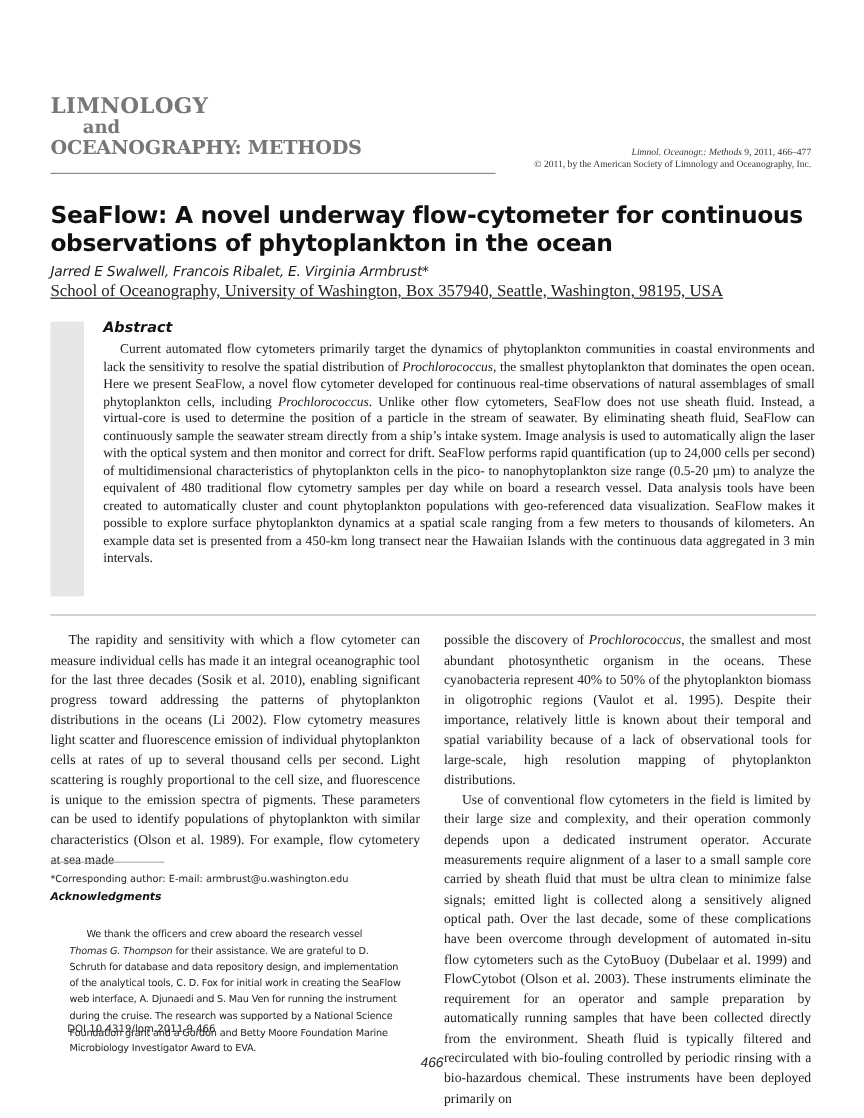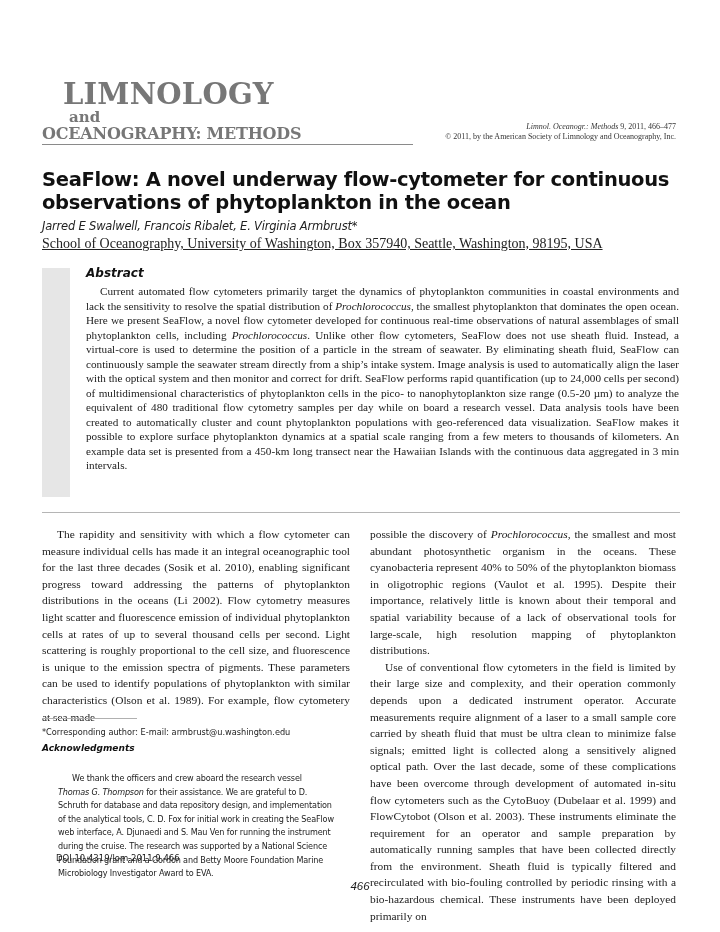--- a/index.html
+++ b/index.html
@@ -2,21 +2,21 @@
 <html><head>
 <meta charset="utf-8">
 <style>
   html, body { margin: 0; padding: 0; background: #ffffff; }
   body { width: 720px; height: 932px; position: relative; overflow: hidden; color: #1a1a1a; }
   .abs { position: absolute; }
   .journal {
     left: 42px; top: 80px; font-family: "DejaVu Serif", serif; font-weight: bold;
     color: #777777; line-height: 1;
   }
-  .journal .l1 { font-size: 29px; letter-spacing: 0.2px; display: block; margin-left: 21px; }
+  .journal .l1 { font-size: 18px; letter-spacing: 0.2px; display: block; }
   .journal .l2 { font-size: 15px; display: block; padding-left: 27px; margin-top: 1px; }
   .journal .l3 { font-size: 16px; display: block; margin-top: 1px; letter-spacing: -0.2px; }
   .journal-rule { left: 42px; top: 144px; width: 371px; height: 0; border-top: 1.5px solid #8a8a8a; }
   .cite {
     right: 44px; top: 122px; text-align: right; font-family: "Liberation Serif", serif;
     font-size: 8px; line-height: 10px; color: #333;
   }
   .cite .it { font-style: italic; text-align: center; }
   .title {
     left: 42px; top: 168px; width: 640px; font-family: "DejaVu Sans", sans-serif;

